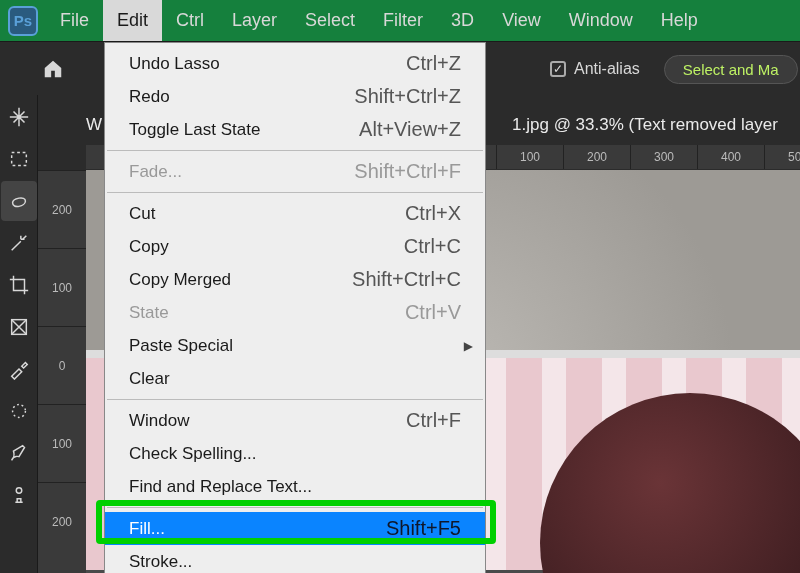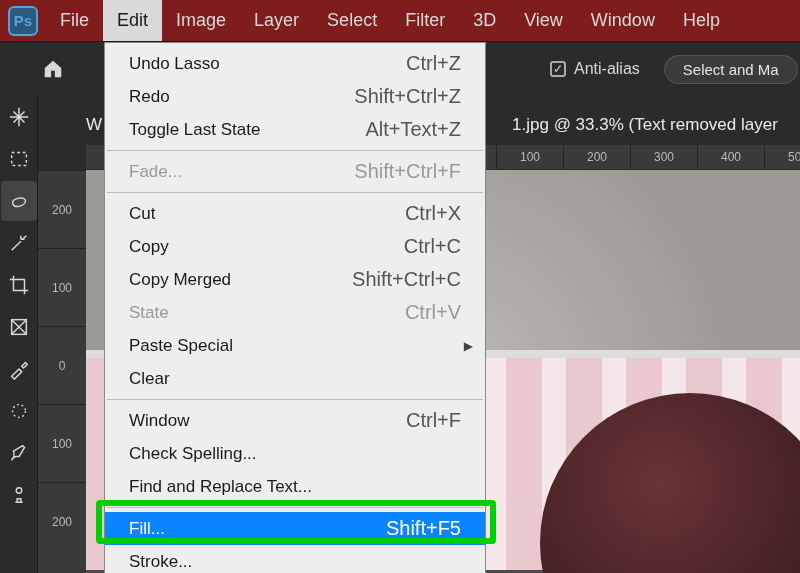--- a/index.html
+++ b/index.html
@@ -8,21 +8,21 @@
     font-family: "Segoe UI", Arial, sans-serif;
     width: 800px;
     height: 573px;
     overflow: hidden;
     color: #d8d8d8;
   }
   .menubar {
     height: 42px;
     display: flex;
     align-items: center;
-    background: #7f1d1d;
+    background: #15803d;
     font-size: 18px;
     border-bottom: 1px solid #1a1a1a;
   }
   .ps-logo {
     width: 30px;
     height: 30px;
     margin: 0 8px 0 8px;
     background: #2a5b7f;
     border: 2px solid #5aa0d8;
     border-radius: 6px;
@@ -86,21 +86,21 @@
     height: 44px;
     border: 6px solid #00d000;
     border-radius: 4px;
     z-index: 30;
     pointer-events: none;
   }
   .dropdown .row.selected {
     background: #0a84ff;
     color: #fff;
   }
-  .dropdown .row.selected .short { color: #ffffff; }
+  .dropdown .row.selected .short { color: #0f172a; }
   .optionbar {
     position: absolute;
     top: 52px;
     left: 40px;
     right: 0;
     height: 34px;
     display: flex;
     align-items: center;
     background: #2b2b2b;
     color: #d8d8d8;
@@ -120,21 +120,21 @@
     margin-right: 8px;
     font-size: 12px;
     color:#d8d8d8;
   }
   .pill-button {
     background: #3b3b3b;
     border: 1px solid #555;
     border-radius: 18px;
     padding: 5px 18px;
     margin-left: 24px;
-    color:#e5e5e5;
+    color:#bef264;
     font-size: 15px;
   }
   .tabbar {
     position: absolute;
     top: 110px;
     left: 86px;
     right: 0;
     height: 30px;
     color: #eaeaea;
     font-size: 17px;
@@ -199,21 +199,21 @@
   .vruler .vt { flex:0 0 78px; display:flex; align-items:center; justify-content:center; border-top:1px solid #222; writing-mode: horizontal-tb;}
 </style>
 </head>
 <body>
 
 <div class="menubar">
   <div class="ps-logo">Ps</div>
 
 <div class="menu-item">File</div>
     <div class="menu-item active">Edit</div>
-    <div class="menu-item">Image</div>
+    <div class="menu-item">Ctrl</div>
     <div class="menu-item">Layer</div>
     <div class="menu-item">Select</div>
     <div class="menu-item">Filter</div>
     <div class="menu-item">3D</div>
     <div class="menu-item">View</div>
     <div class="menu-item">Window</div>
     <div class="menu-item">Help</div>
   </div>
 
 <div class="optionbar">
@@ -316,21 +316,21 @@
     <div class="row">
       <span class="label">Undo Lasso</span>
       <span class="short">Ctrl+Z</span>
     </div>
     <div class="row">
       <span class="label">Redo</span>
       <span class="short">Shift+Ctrl+Z</span>
     </div>
     <div class="row">
       <span class="label">Toggle Last State</span>
-      <span class="short">Alt+Text+Z</span>
+      <span class="short">Alt+View+Z</span>
     </div>
     <div class="sep"></div>
     <div class="row disabled">
       <span class="label">Fade...</span>
       <span class="short">Shift+Ctrl+F</span>
     </div>
     <div class="sep"></div>
     <div class="row">
       <span class="label">Cut</span>
       <span class="short">Ctrl+X</span>

